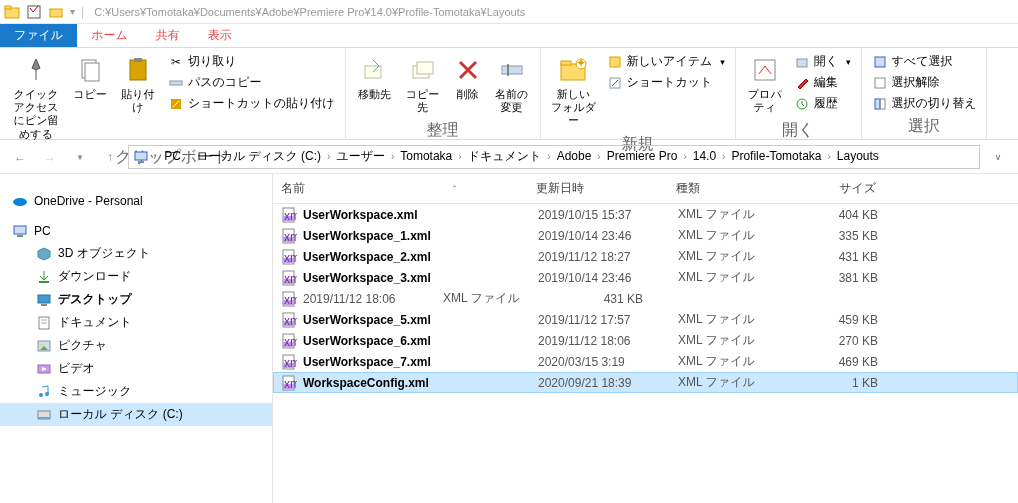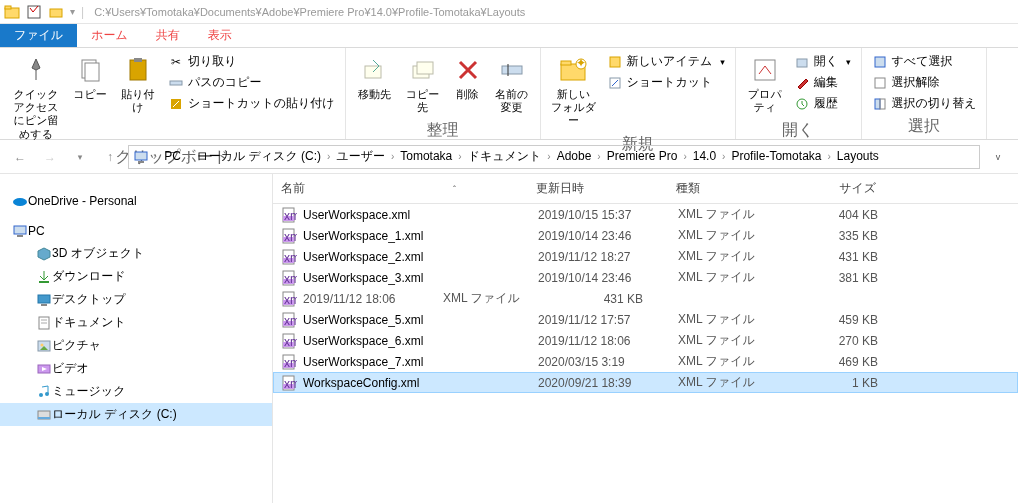--- a/index.html
+++ b/index.html
@@ -31,37 +31,37 @@
 
 .nav-bar { height: 34px; display: flex; align-items: center; padding: 0 8px; gap: 6px; border-bottom: 1px solid #e5e5e5; }
 .nav-arrow { width: 24px; height: 24px; display: flex; align-items: center; justify-content: center; color: #888; cursor: pointer; }
 .breadcrumb { display: flex; align-items: center; gap: 2px; flex: 1; height: 24px; border: 1px solid #ccc; padding: 0 4px; }
 .crumb { padding: 2px 4px; cursor: pointer; font-size: 12px; }
 .crumb-sep { color: #888; font-size: 10px; padding: 0 2px; }
 
 
 .main { display: flex; height: calc(503px - 24px - 24px - 92px - 34px); }
 .sidebar { width: 273px; border-right: 1px solid #e5e5e5; overflow-y: auto; padding: 8px 0; }
-.side-item { display: flex; align-items: center; padding: 3px 8px 3px 24px; cursor: pointer; font-size: 12px; }
+.side-item { display: flex; align-items: center; gap: 6px; padding: 3px 8px 3px 24px; cursor: pointer; font-size: 12px; }
 .side-item.root { padding-left: 12px; font-weight: normal; margin-top: 8px; }
 .side-item.selected { background: #cce8ff; }
 .side-item .ico { width: 16px; height: 16px; display: inline-flex; align-items: center; justify-content: center; }
 
 .content { flex: 1; overflow: auto; }
 .col-headers { display: flex; padding: 6px 8px; border-bottom: 1px solid #e5e5e5; color: #444; }
 .col-name { width: 255px; display: flex; align-items: center; gap: 6px; }
 .col-date { width: 140px; }
 .col-type { width: 120px; }
 .col-size { width: 80px; text-align: right; }
 .sort-ind { font-size: 9px; color: #666; margin-left: auto; margin-right: 80px; }
 
 .file-row { display: flex; padding: 2px 8px; align-items: center; cursor: pointer; font-size: 12px; }
 .file-row.selected { background: #cce8ff; border: 1px solid #99d1ff; padding: 1px 7px; }
 .file-row .ico { width: 16px; height: 16px; margin-right: 6px; display: inline-flex; align-items: center; justify-content: center; }
-.file-row .f-name { width: 235px; }
+.file-row .f-name { width: 235px; font-weight: bold; }
 .file-row .f-date { width: 140px; color: #555; }
 .file-row .f-type { width: 120px; color: #555; }
 .file-row .f-size { width: 80px; text-align: right; color: #555; }
 
 svg { display: block; }
 </style>
 </head>
 <body>
 
 <div class="title-bar">
@@ -358,21 +358,21 @@
         </div>
         <div class="side-item" style="padding-left: 36px;">
           <span class="ico">
             <svg width="16" height="16">
               <path d="M8 2 L8 10 M4 7 L8 11 L12 7" stroke="#393" fill="none"></path>
               <rect x="3" y="12" width="10" height="2" fill="#393"></rect>
             </svg>
           </span>
           <span>ダウンロード</span>
         </div>
-        <div class="side-item" style="padding-left: 36px;">
+        <div class="side-item" style="padding-left: 36px; font-weight: bold;">
           <span class="ico">
             <svg width="16" height="16">
               <rect x="2" y="3" width="12" height="8" fill="#49c" stroke="#27a"></rect>
               <rect x="5" y="12" width="6" height="2" fill="#888"></rect>
             </svg>
           </span>
           <span>デスクトップ</span>
         </div>
         <div class="side-item" style="padding-left: 36px;">
           <span class="ico">

